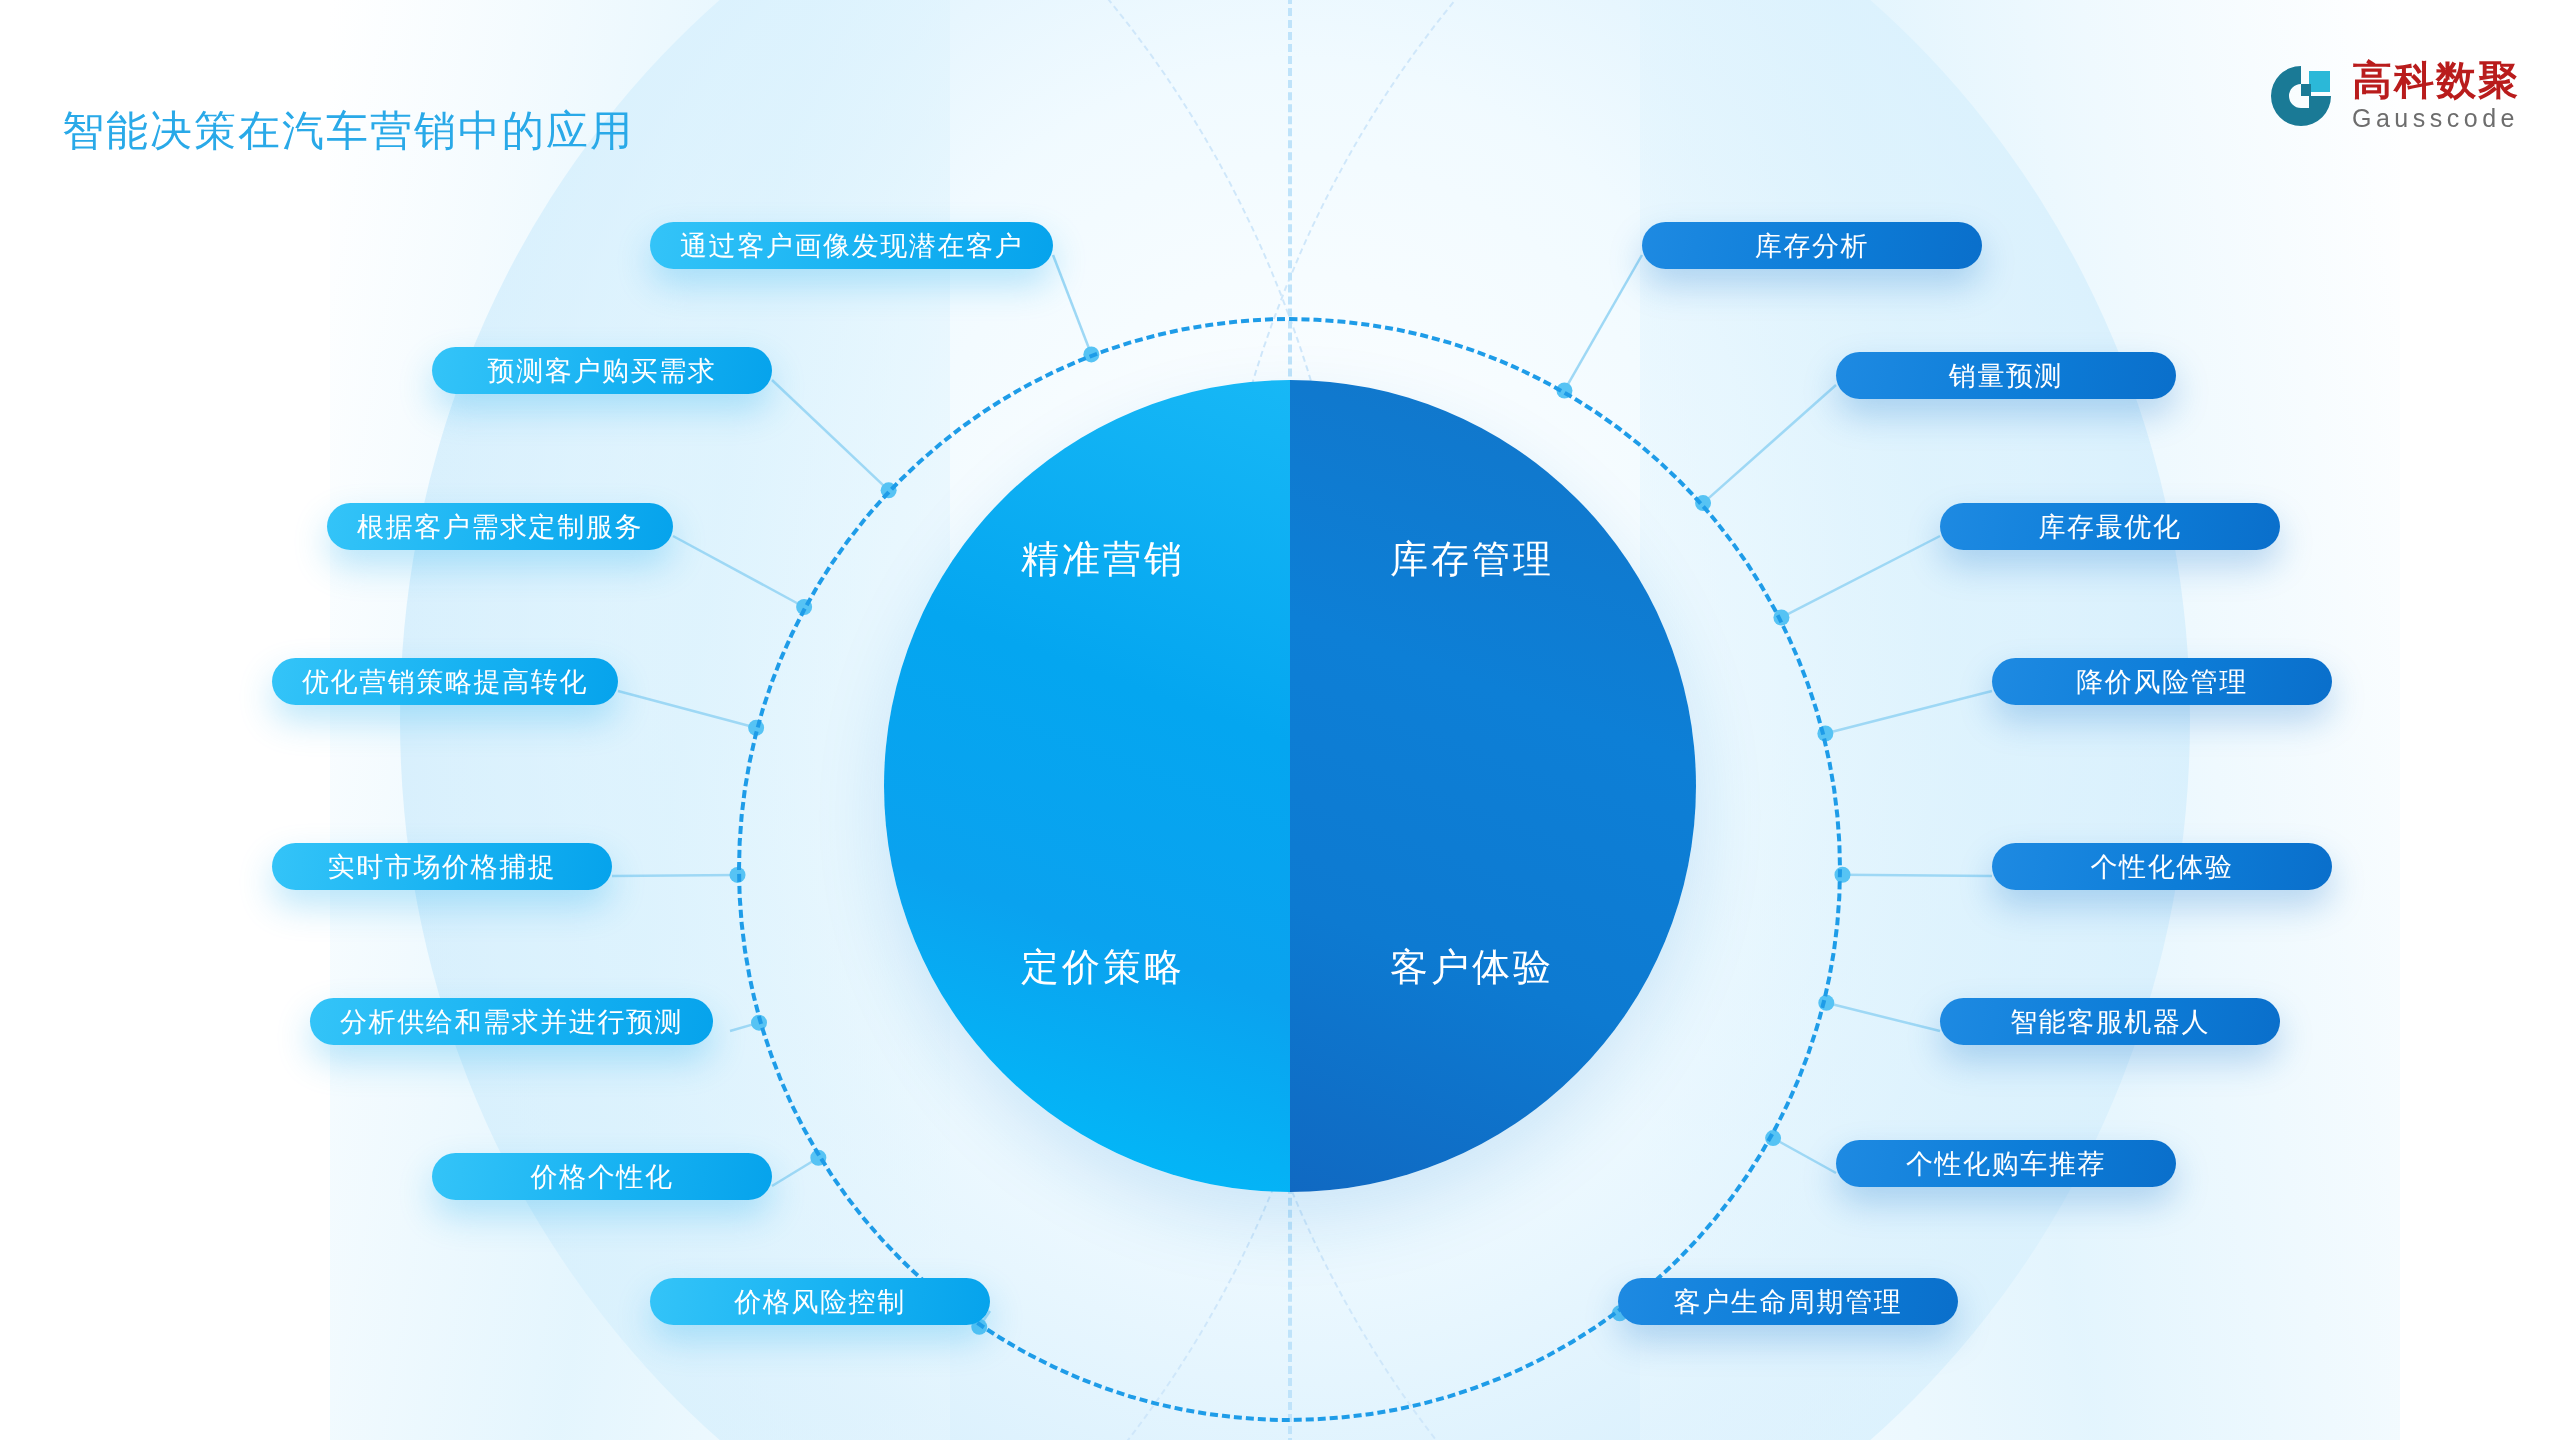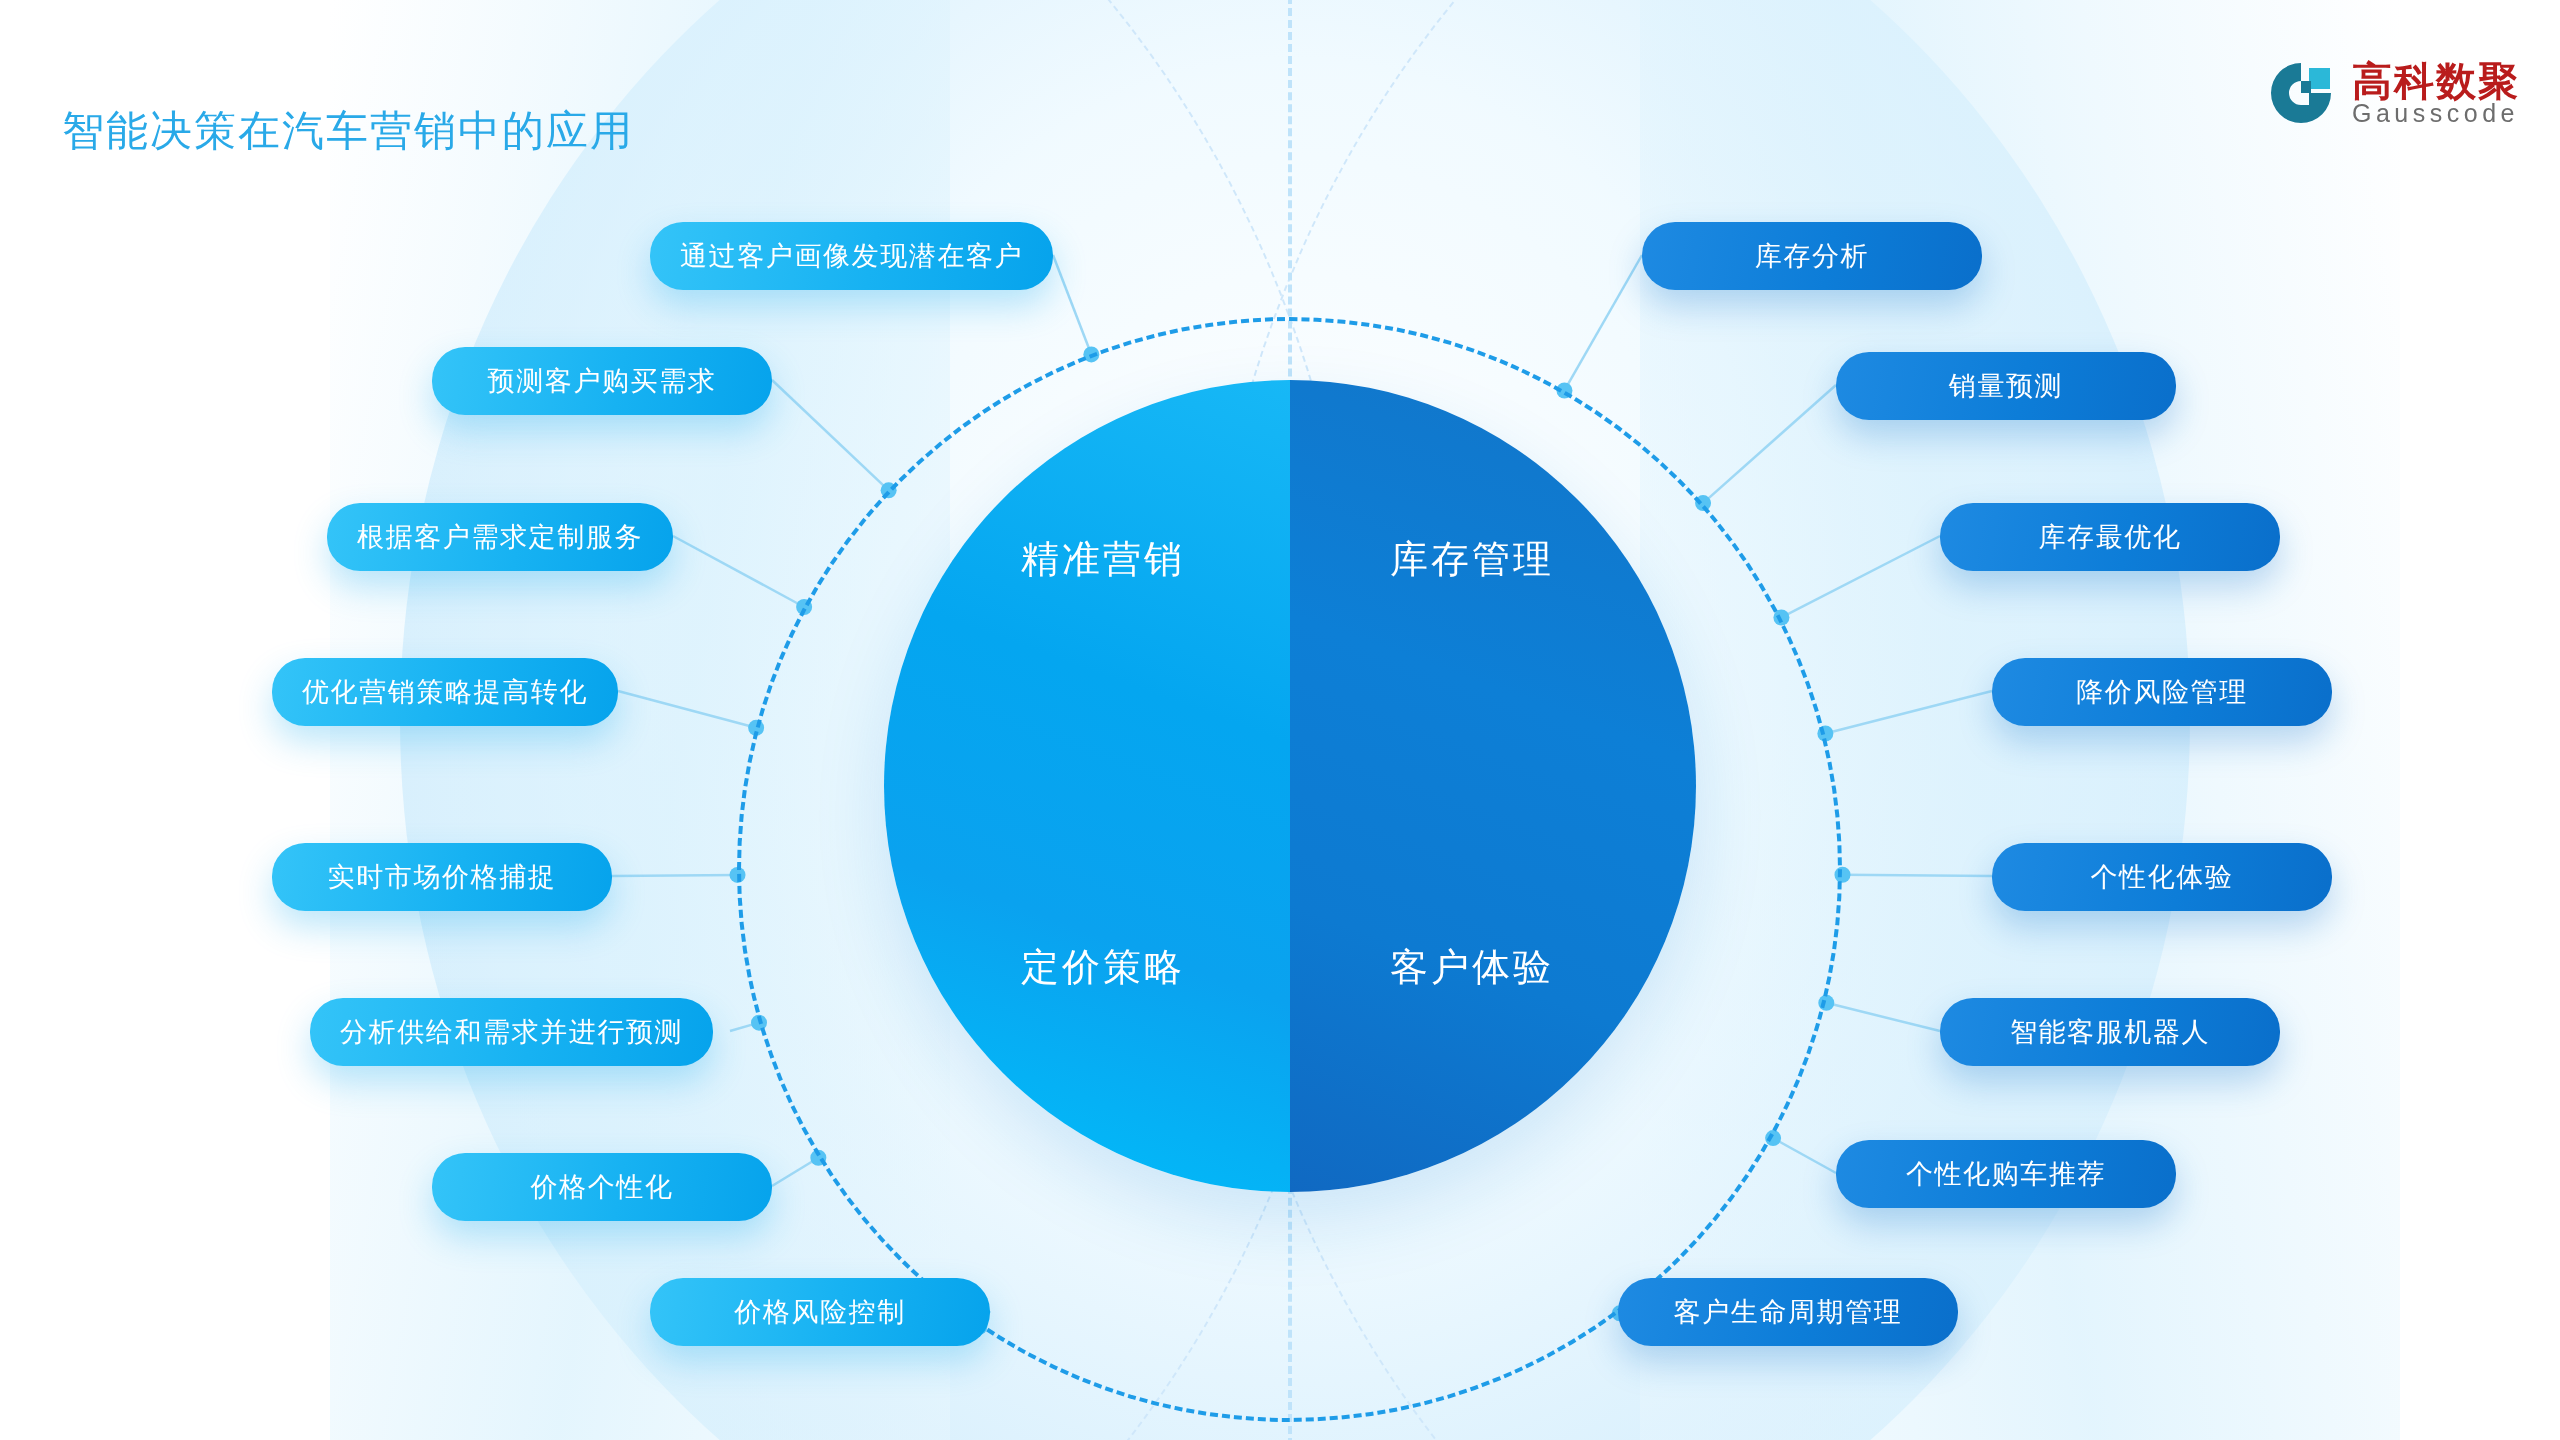--- a/index.html
+++ b/index.html
@@ -171,34 +171,35 @@
   .logo-cn {
     font-size: 40px;
     color: #b91c1c;
     font-weight: bold;
     letter-spacing: 2px;
   }
   .logo-en {
     font-size: 25px;
     color: #6d6d6d;
     letter-spacing: 4.5px;
+    margin-top: 6px;
   }
 
   
   .connectors {
     position: absolute;
     left: 0; top: 0;
     width: 2560px; height: 1440px;
     pointer-events: none;
   }
 
   
   .pill {
     position: absolute;
-    height: 68px;
+    height: 47px;
     border-radius: 33px;
     display: flex;
     align-items: center;
     justify-content: center;
     color: #ffffff;
     font-size: 27px;
     letter-spacing: 1.6px;
     white-space: nowrap;
     padding: 0 30px;
     box-sizing: border-box;

